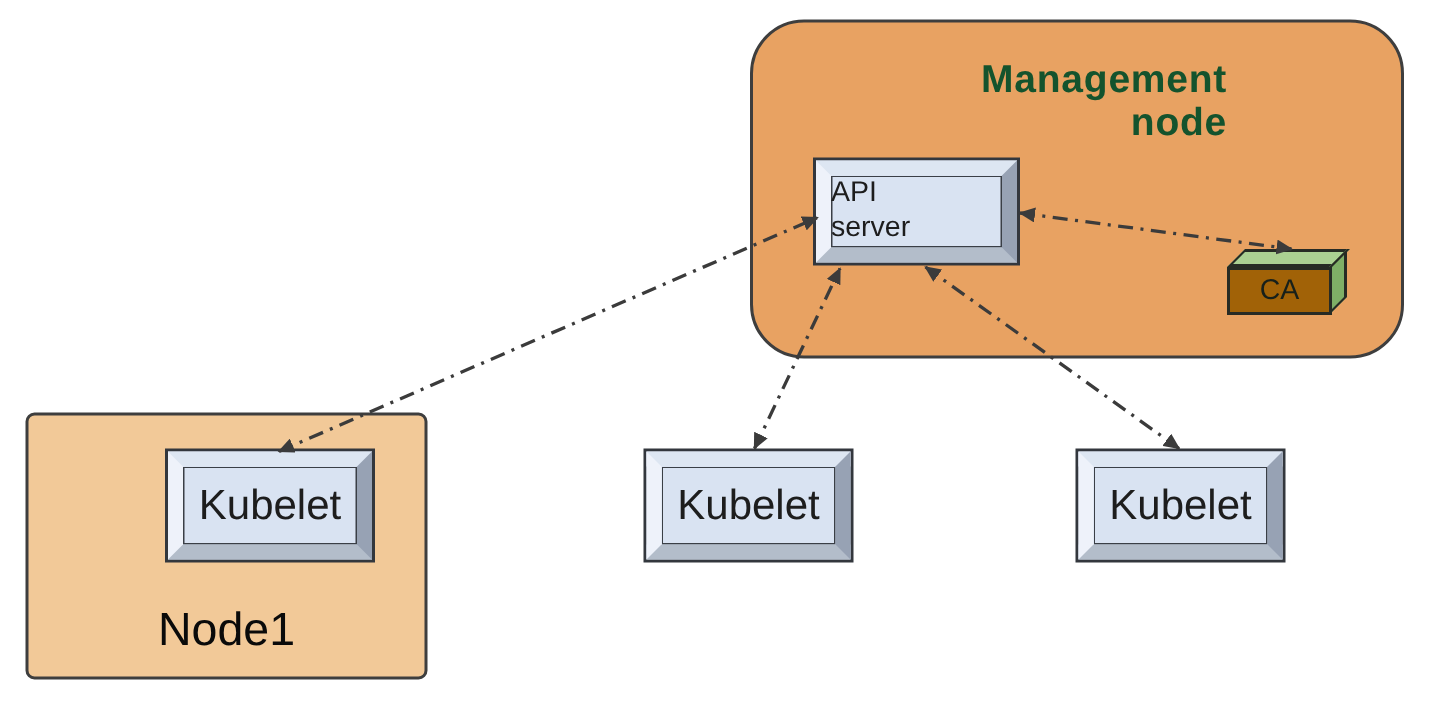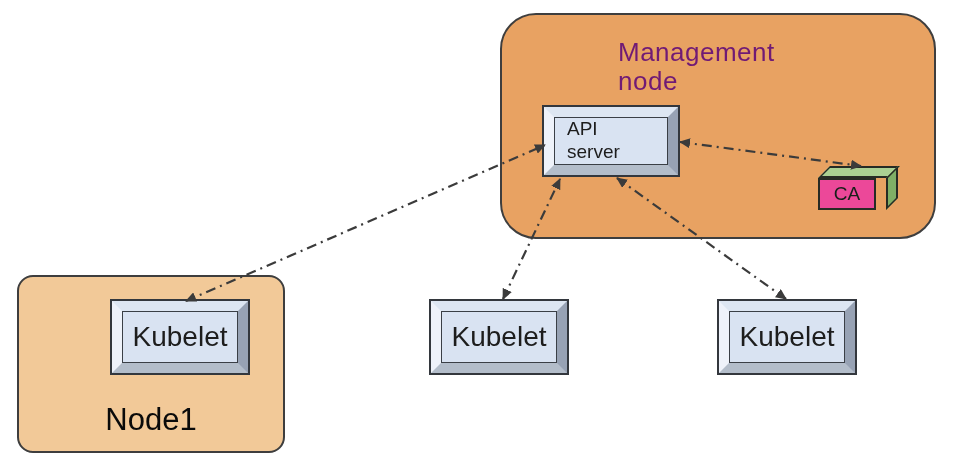--- a/index.html
+++ b/index.html
@@ -3,52 +3,52 @@
 <meta charset="utf-8">
 <style>
   html,body { margin:0; padding:0; background:#ffffff; }
   .stage {
     position:relative; width:958px; height:468px; background:#ffffff;
     font-family:"Liberation Sans", sans-serif; overflow:hidden;
   }
   
   .container { position:absolute; border:2px solid #3E3E3E; box-sizing:border-box; }
   .mgmt { left:500px; top:13px; width:436px; height:226px; border-radius:36px; background:#E8A262; }
-  .node { border-radius:16px; background:#F2C998; top:275px; height:178px; }
+  .node { border-radius:6px; background:#F2C998; top:275px; height:178px; }
   .n1 { left:17px;  width:268px; }
   .n2 { left:341px; width:266px; }
   .n3 { left:667px; width:269px; }
   .mgmt-title {
     position:absolute; top:23px; left:50%; transform:translateX(-50%);
-    width:200px; text-align:left; font-size:26px; line-height:1.12;
-    color:#701a75; letter-spacing:0.5px;
+    width:200px; text-align:right; font-size:26px; line-height:1.12;
+    color:#14532d; letter-spacing:0.5px;font-weight:bold;
   }
   .node-label {
     position:absolute; bottom:16px; left:0; width:100%; text-align:center;
     font-size:31px; line-height:1; color:#0a0a0a;
   }
   
   .bevel {
     position:absolute; box-sizing:border-box;
     border:10px solid;
     border-color:#dde6f2 #97a2b4 #b3bdca #eef2fa;   
     background:#D9E3F2;
     box-shadow:0 0 0 2px #33373d, inset 0 0 0 1px #3a3f46;
     display:flex; align-items:center; justify-content:center;
     color:#1d1d1d;
   }
   .api { left:544px; top:107px; width:134px; height:68px; justify-content:flex-start; }
-  .api .bevel-text { font-size:19px; line-height:1.2; padding-left:13px; text-align:left; width:62px; }
+  .api .bevel-text { font-size:19px; line-height:1.2; text-align:left; width:62px; }
   .kubelet { top:301px; width:136px; height:72px; }
   .k1 { left:112px; } .k2 { left:431px; } .k3 { left:719px; }
   .kubelet .bevel-text { font-size:28px; line-height:1; }
   
   .ca-face { position:absolute; box-sizing:border-box; border:2px solid #272b24; }
   .ca-front {
-    left:818px; top:178px; width:58px; height:32px; background:#ec4899;
+    left:818px; top:178px; width:70px; height:32px; background:#a16207;
     display:flex; align-items:center; justify-content:center;
     font-size:19px; color:#17201a; z-index:2;
   }
   .ca-top {
     left:818px; top:166px; width:70px; height:12px; background:#ABD092;
     transform:skewX(-45deg); transform-origin:left bottom;
   }
   .ca-side {
     left:886px; top:178px; width:12px; height:32px; background:#7FAF66;
     transform:skewY(-45deg); transform-origin:left top;

